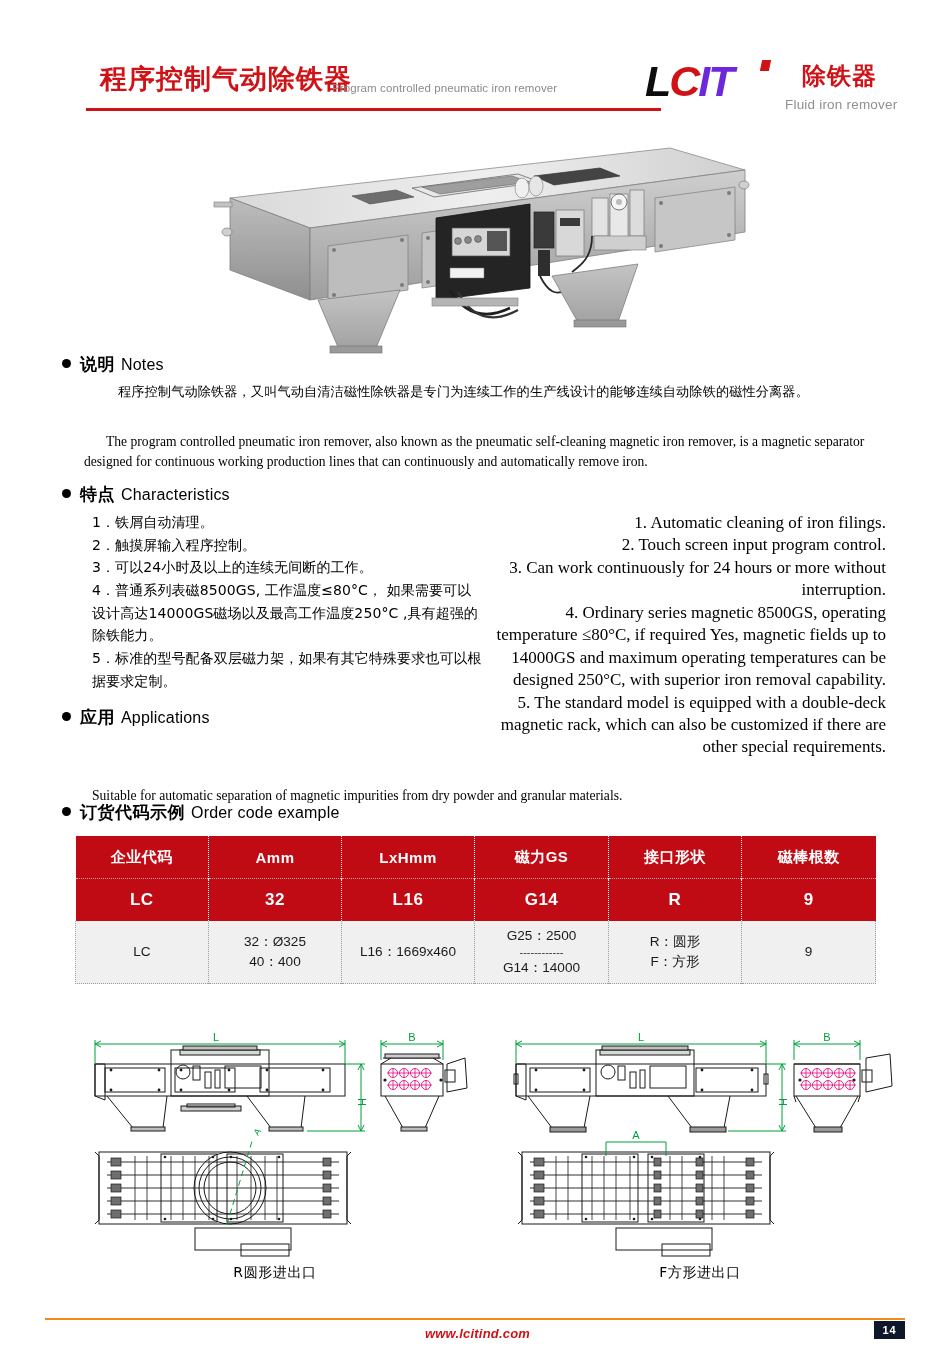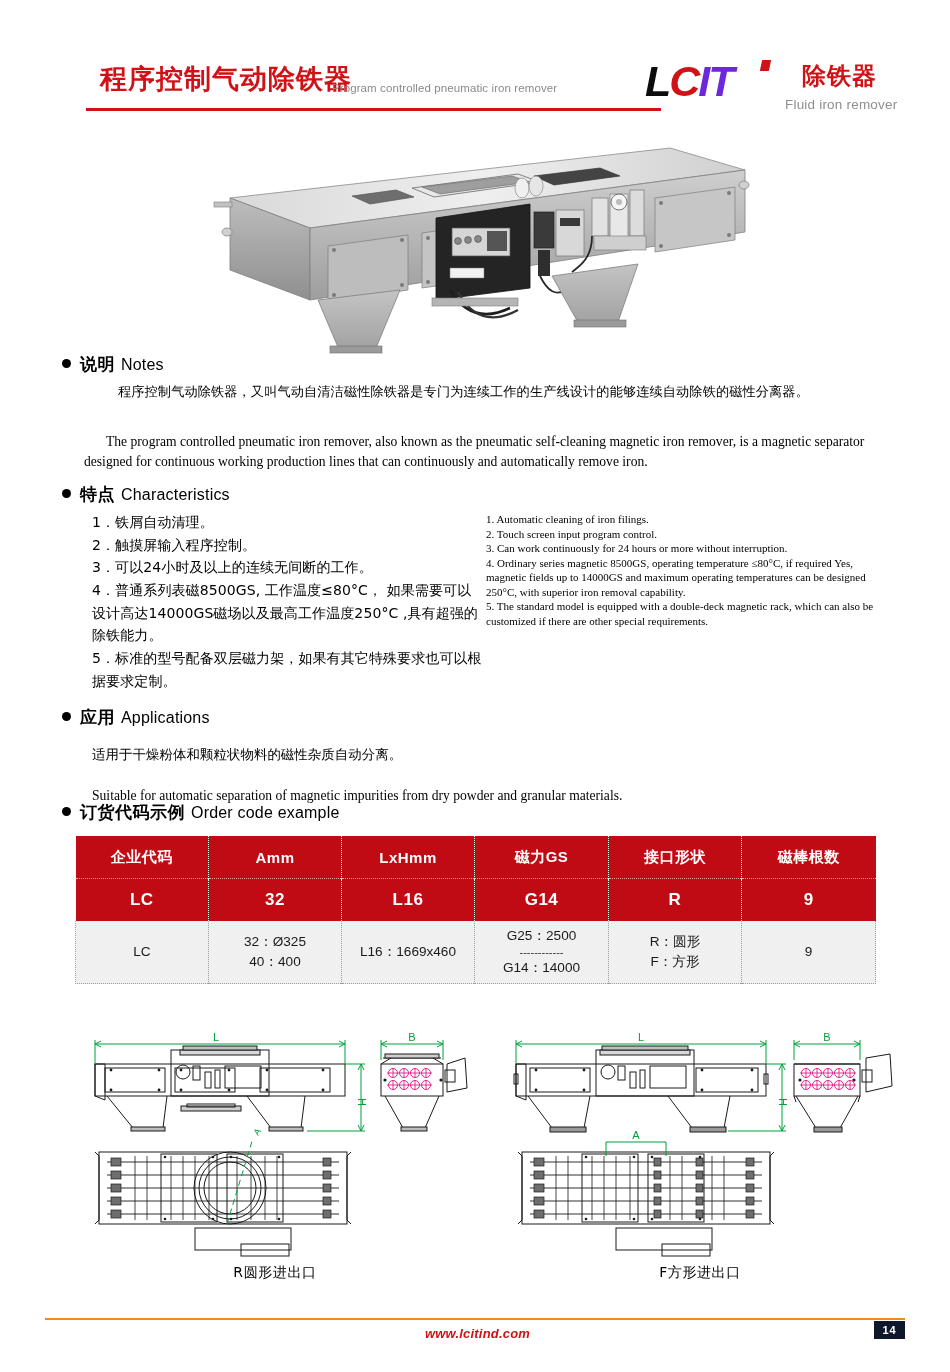--- a/index.html
+++ b/index.html
@@ -74,21 +74,21 @@
 
   #notes-head{left:62px;top:356px;}
   #notes-cn{position:absolute;left:90px;top:382px;width:800px;text-indent:28px;}
   #notes-en{position:absolute;left:84px;top:432px;width:806px;text-indent:22px;}
 
   #char-head{left:62px;top:486px;}
   #char-cn{position:absolute;left:92px;top:511px;width:390px;
            font-size:14px;line-height:1.62;}
   #char-cn .li{white-space:normal;}
   #char-en{position:absolute;left:486px;top:512px;width:400px;
-           font-size:11px;line-height:1.32;}
+           font-size:17px;line-height:1.32;text-align:right;}
 
   #app-head{left:62px;top:709px;}
   #app-cn{position:absolute;left:92px;top:745px;width:800px;font-size:13.4px;}
   #app-en{position:absolute;left:92px;top:763px;width:806px;font-size:13.6px;margin-top:23px;}
 
   #order-head{left:62px;top:804px;}
 
   
   .tbl{
     position:absolute;left:75px;top:836px;width:800px;
@@ -272,21 +272,20 @@
     <div>1. Automatic cleaning of iron filings.</div>
     <div>2. Touch screen input program control.</div>
     <div>3. Can work continuously for 24 hours or more without interruption.</div>
     <div>4. Ordinary series magnetic 8500GS, operating temperature ≤80°C, if required Yes, magnetic fields up to 14000GS and maximum operating temperatures can be designed 250°C, with superior iron removal capability.</div>
     <div>5. The standard model is equipped with a double-deck magnetic rack, which can also be customized if there are other special requirements.</div>
   </div>
 
   <div class="sec-head" id="app-head">
     <span class="sec-bullet"></span><span class="sec-cn">应用</span><span class="sec-en">Applications</span>
   </div>
-  <div class="body-cn" id="app-cn">适用于干燥粉体和颗粒状物料的磁性杂质自动分离。</div>
   <div class="body-en" id="app-en">Suitable for automatic separation of magnetic impurities from dry powder and granular materials.</div>
 
   <div class="sec-head" id="order-head">
     <span class="sec-bullet"></span><span class="sec-cn">订货代码示例</span><span class="sec-en">Order code example</span>
   </div>
 
   <table class="tbl">
     <colgroup>
       <col style="width:133px">
         <col style="width:133px">

